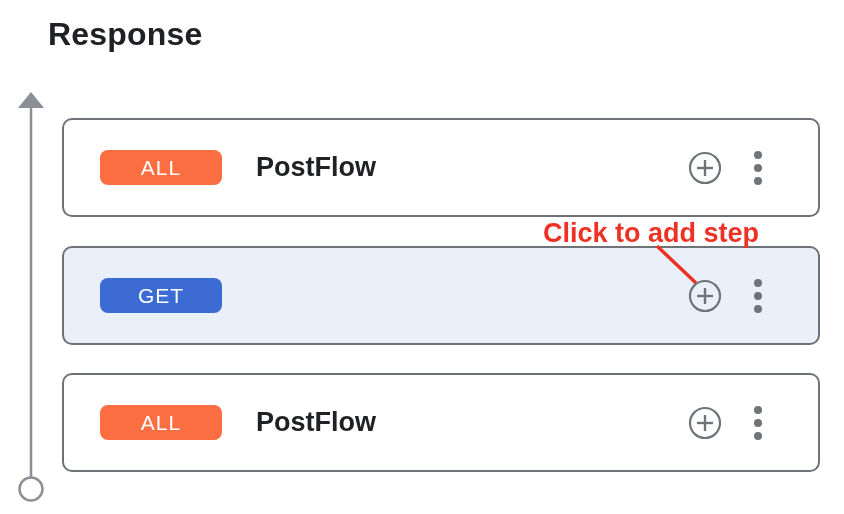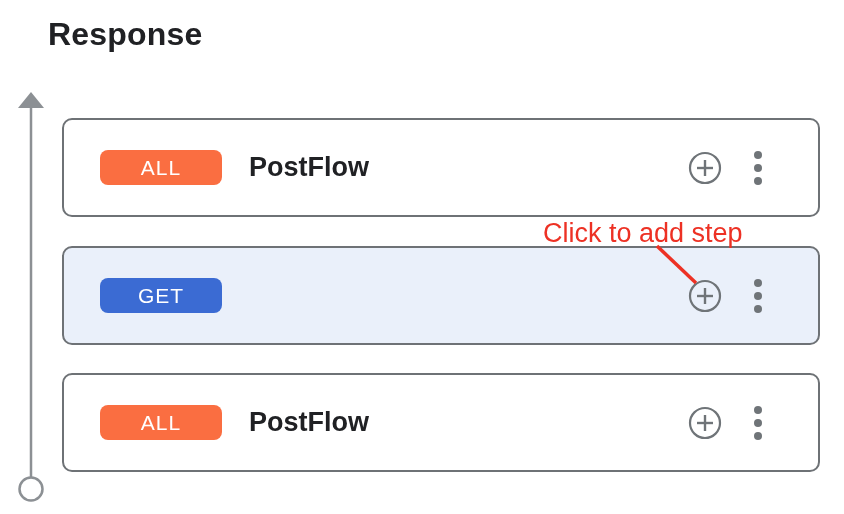--- a/index.html
+++ b/index.html
@@ -50,21 +50,21 @@
     color: #ffffff;
     font-size: 21px;
     font-weight: 500;
     letter-spacing: 1px;
     display: flex;
     align-items: center;
     justify-content: center;
     flex: 0 0 auto;
   }
   .card-label {
-    margin-left: 27px;
+    margin-left: 34px;
     font-size: 27px;
     font-weight: 700;
     color: #202124;
     white-space: nowrap;
   }
   .flex-spacer { flex: 1 1 auto; }
   .plus-button {
     width: 34px;
     height: 34px;
     margin-right: 24px;
@@ -86,21 +86,21 @@
     width: 8px;
     height: 8px;
     border-radius: 50%;
     background: #6F7478;
   }
   .annotation-label {
     position: absolute;
     left: 543px;
     top: 218px;
     font-size: 27px;
-    font-weight: 400;
+    font-weight: 700;
     color: #ED3124;
     white-space: nowrap;
     z-index: 5;
   }
   .annotation-pointer {
     position: absolute;
     left: 650px;
     top: 241px;
     z-index: 4;
   }

